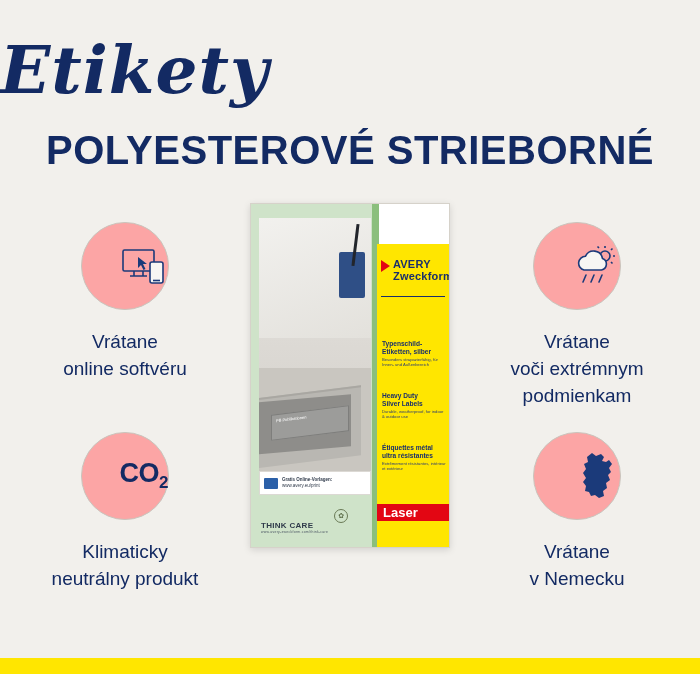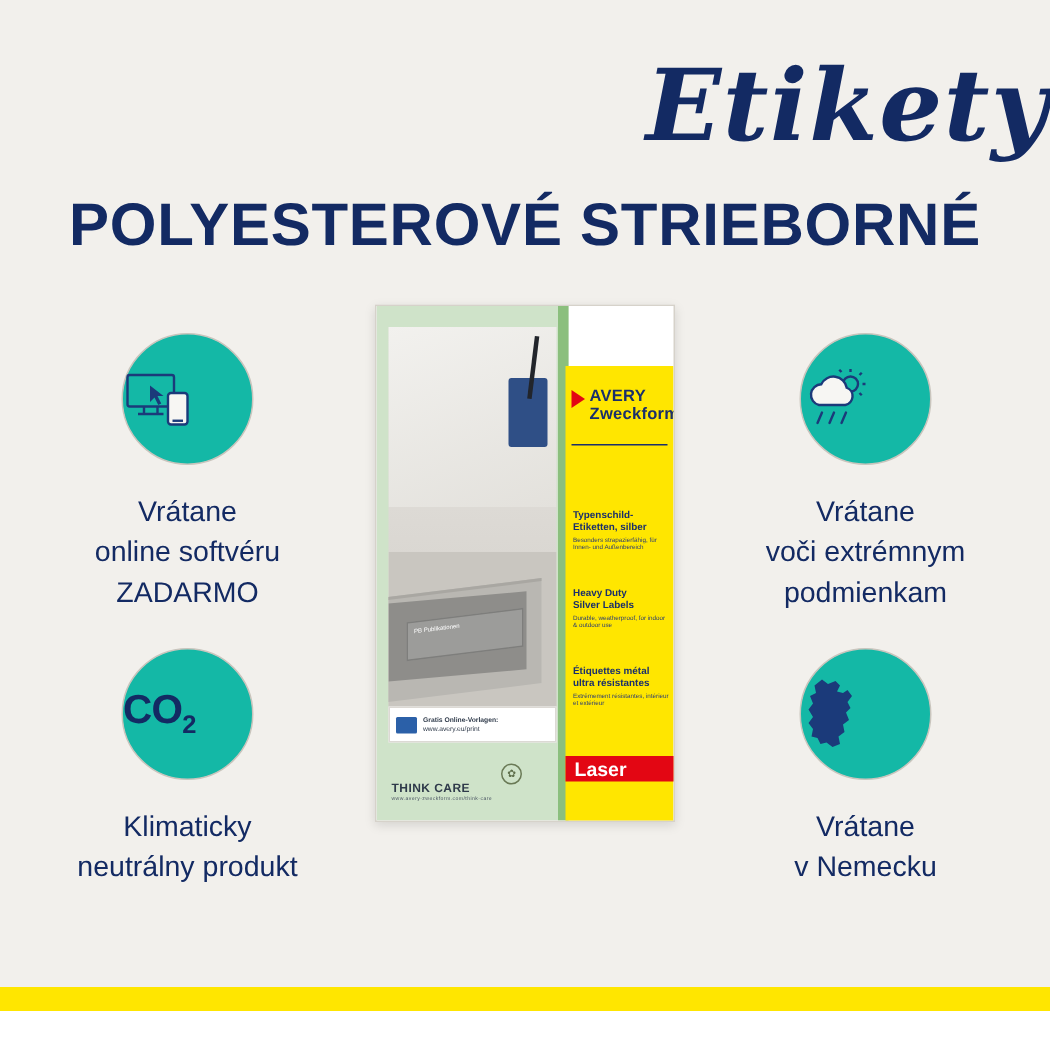--- a/index.html
+++ b/index.html
@@ -11,21 +11,21 @@
   }
   .page {
     position: relative;
     width: 700px; height: 700px;
     background: #f2f0ec;
   }
   
   .title-script {
     position: absolute;
     top: 34px; left: 0; width: 700px;
-    text-align: right;
+    text-align: left;
     font-family: "DejaVu Serif", serif;
     font-style: italic;
     font-weight: bold;
     font-size: 66px;
     line-height: 72px;
     color: #132a63;
     letter-spacing: 1px;
   }
   .title-main {
     position: absolute;
@@ -41,25 +41,25 @@
   
   .feature {
     position: absolute;
     width: 230px;
     text-align: center;
   }
   .circle {
     width: 88px; height: 88px;
     border-radius: 50%;
     border: 1.6px solid #c9c5bd;
-    background: #14b8a6;
+    background: #fca5a5;
     margin: 0 auto 18px auto;
     display: flex;
     align-items: center;
-    justify-content: flex-start;
+    justify-content: flex-end;
   }
   .feature .caption {
     font-size: 19px;
     line-height: 27px;
     color: #132a63;
     font-weight: normal;
   }
   .feature .caption .ln { display: block; }
   #f-tl { top: 222px; left: 10px; }
   #f-tr { top: 222px; left: 462px; }
@@ -244,21 +244,20 @@
         <rect x="3" y="4" width="31" height="21" rx="1.5"></rect>
         <path d="M14 25 L14 30 M23 25 L23 30 M10 30 L27 30"></path>
         <rect x="30" y="16" width="13" height="21" rx="2" fill="#f7f6f3"></rect>
         <path d="M33 34.5 L40 34.5"></path>
         <path d="M18 11 L18 22 L21 19 L23.5 24 L25.5 23 L23 18 L27 18 Z" fill="#1b3a7a" stroke="none"></path>
       </svg>
     </div>
     <div class="caption">
       <span class="ln">Vrátane</span>
       <span class="ln">online softvéru</span>
-      <span class="ln">ZADARMO</span>
     </div>
   </div>
 
   <div class="feature" id="f-tr">
     <div class="circle">
       <svg width="48" height="42" viewBox="0 0 48 42" fill="none" stroke="#1b3a7a" stroke-width="1.6">
         <circle cx="33" cy="11" r="5"></circle>
         <path d="M33 3 L33 1 M33 21 L33 23 M41 11 L43 11 M25 11 L23 11 M39 5 L40.5 3.5 M27 19 L25.5 20.5 M39 17 L40.5 18.5 M27 3 L25.5 1.5"></path>
         <path d="M12 25 a7 7 0 0 1 1.5 -13.8 a9 9 0 0 1 17 2.3 a6 6 0 0 1 -1 11.5 Z" fill="#f7f6f3"></path>
         <path d="M14 30 L11 37 M22 30 L19 37 M30 30 L27 37" stroke-linecap="round"></path>

